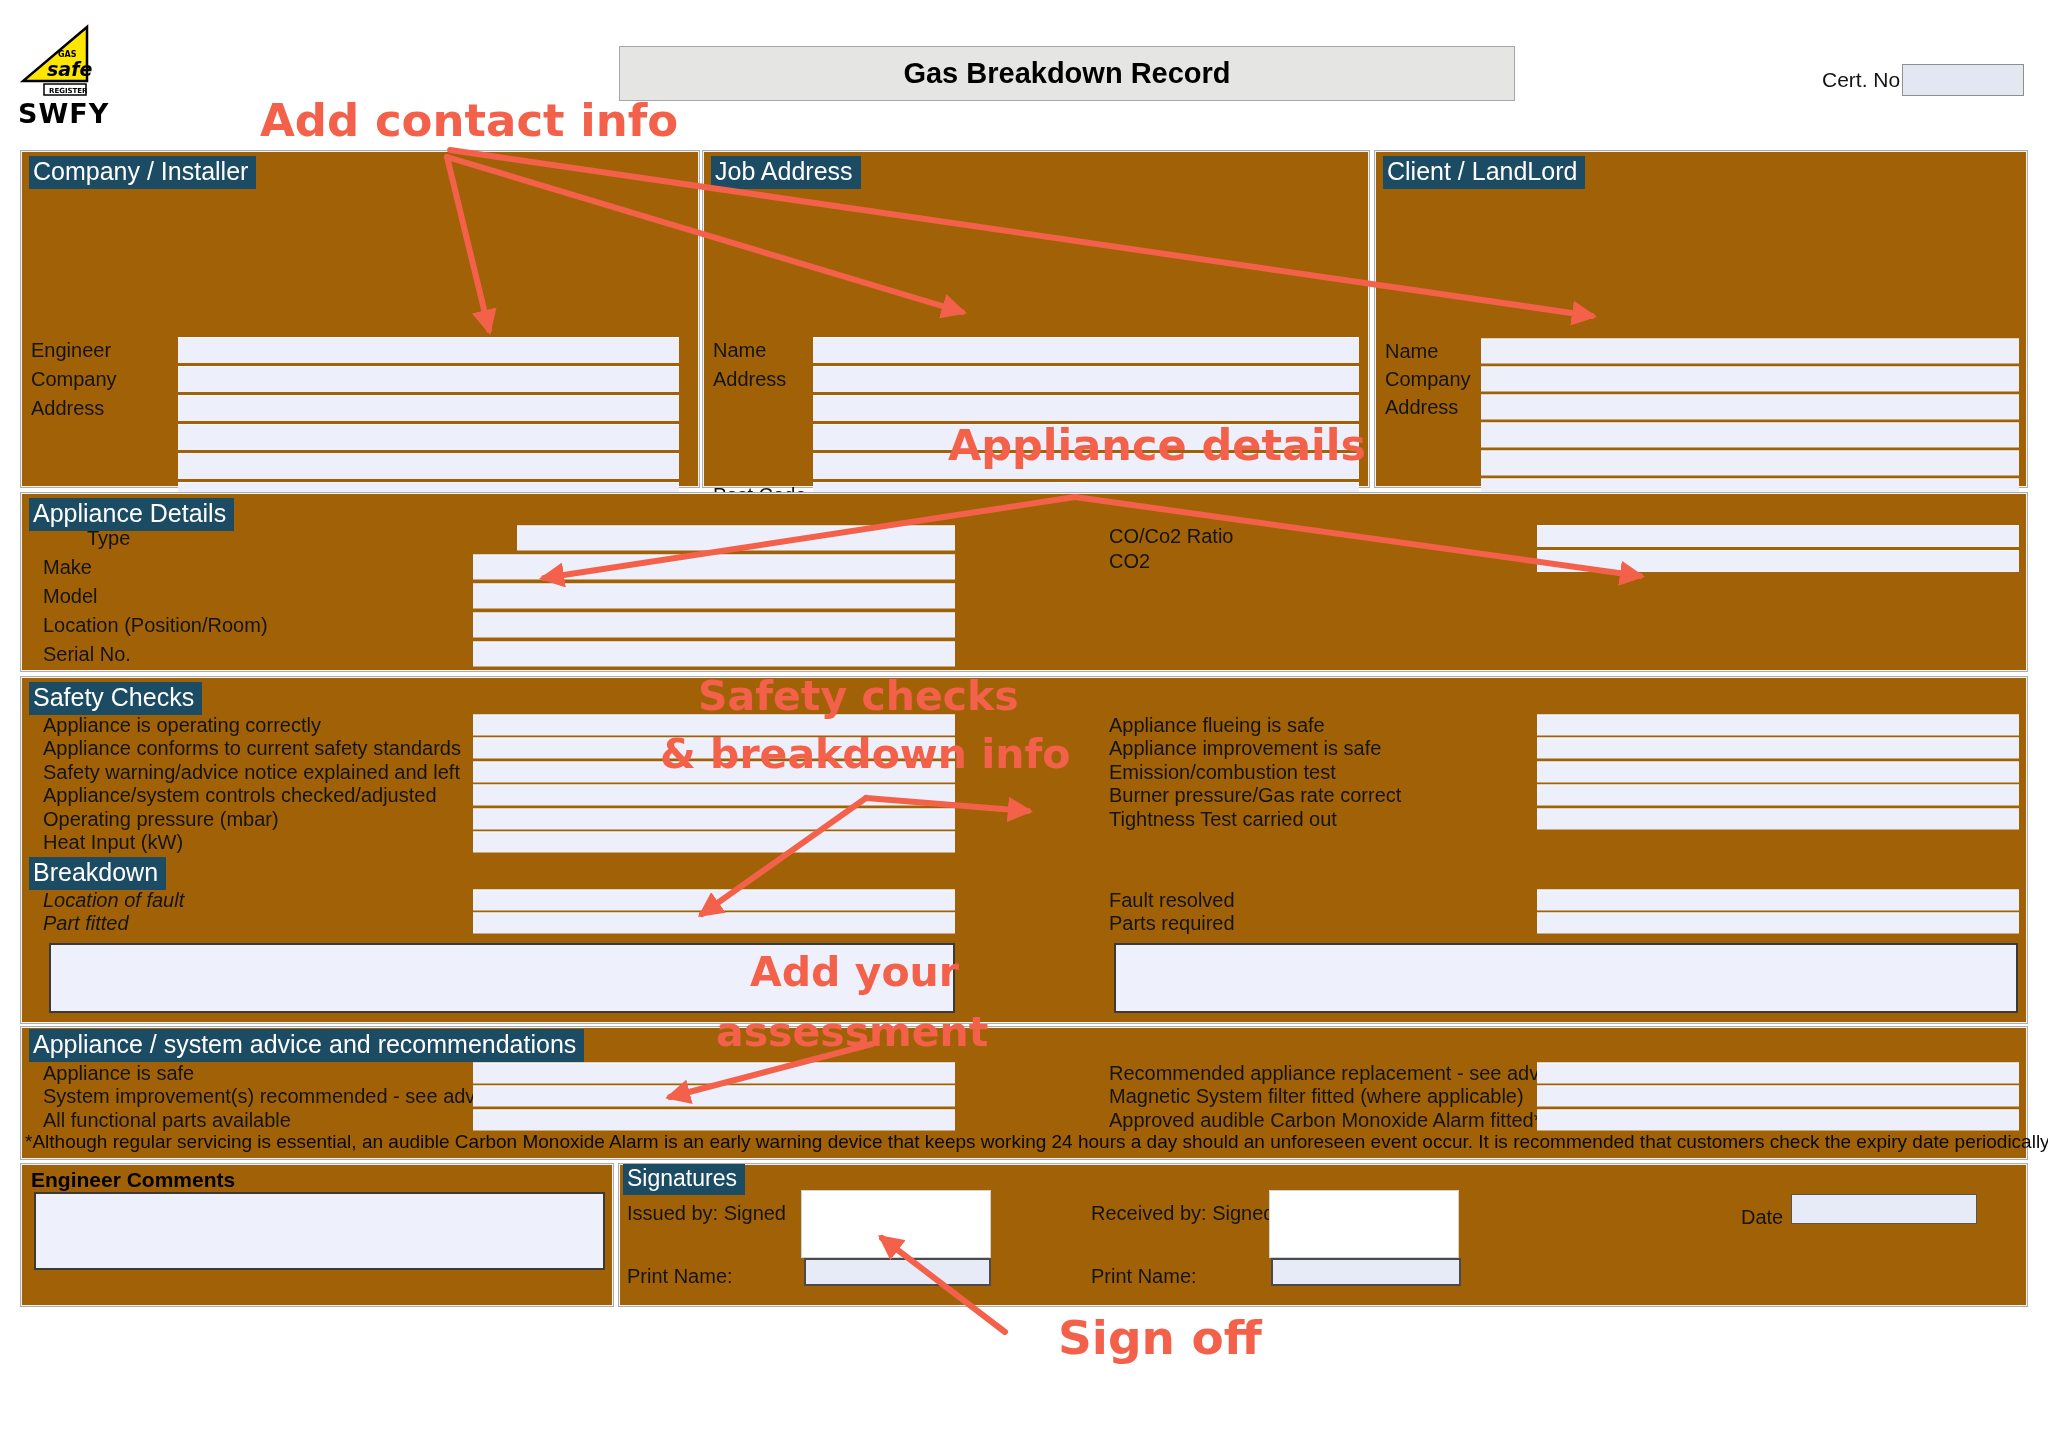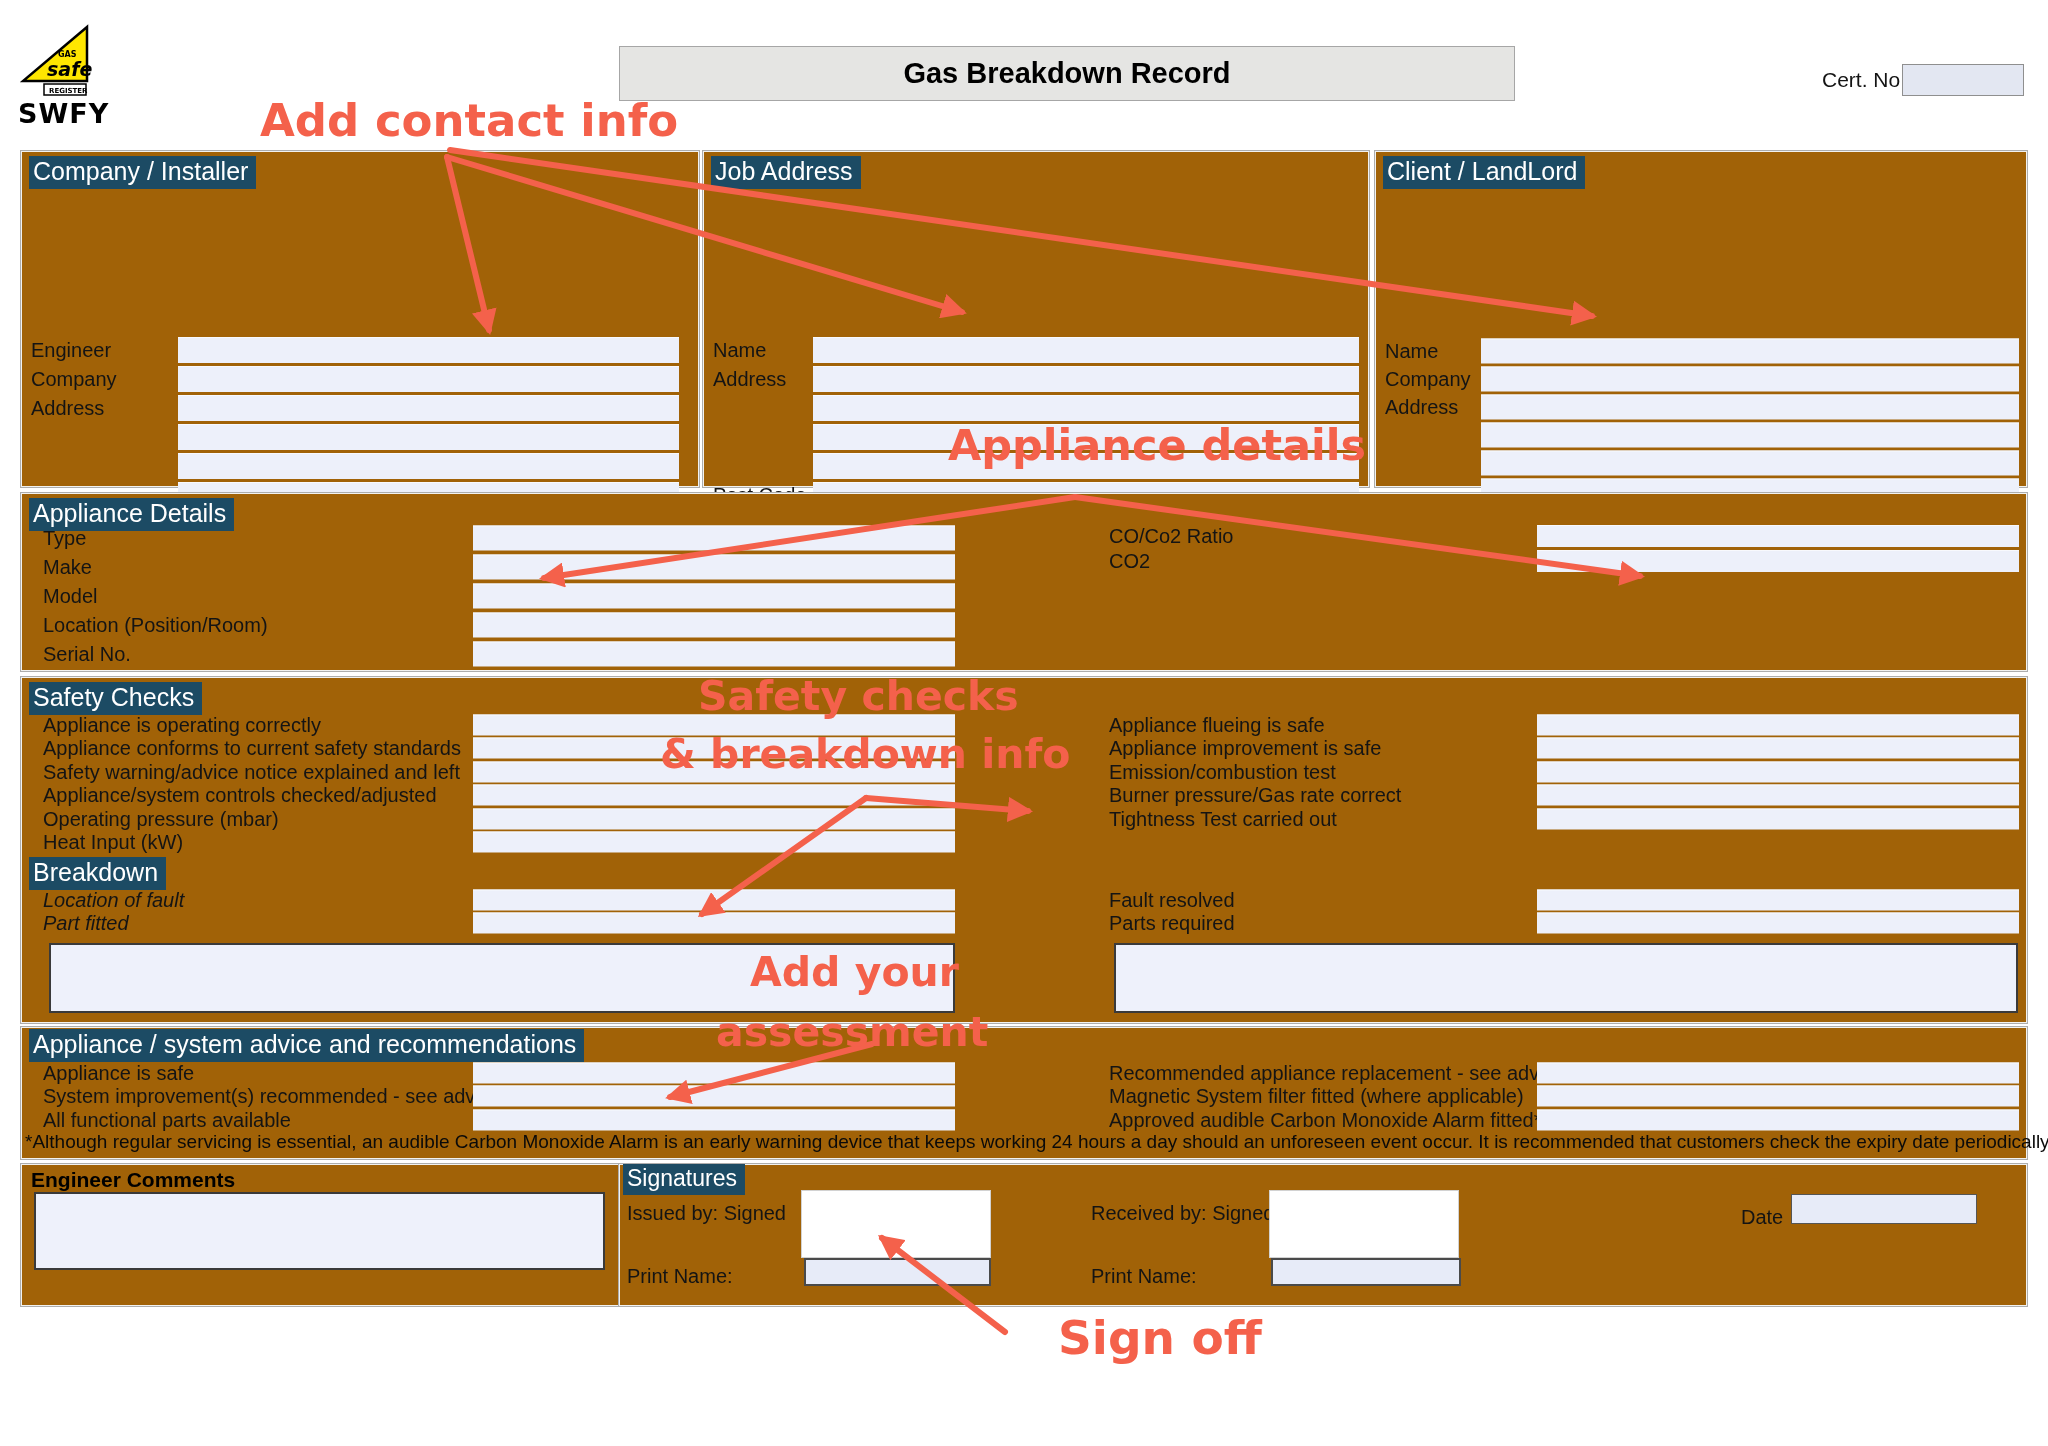--- a/index.html
+++ b/index.html
@@ -167,21 +167,21 @@
         <div class="frow" style="height: 28px;">
           <span class="flabel">Tel. No</span>
           <span class="ffield" style="left: 96px; height: 24px;"></span>
         </div>
       </div>
   </div>
 
   <div class="secbox" style="left:20px;top:492px;width:2006px;height:178px;">
     <div class="sechead"><span>Appliance Details</span></div>
     <div class="rows" style="left:22px;top:30px;width:912px;">
-        <div class="frow" style="height: 29px;">
+        <div class="frow" style="height: 29px; margin-left: 44px;">
           <span class="flabel">Type</span>
           <span class="ffield" style="left: 430px; height: 24px;"></span>
         </div>
         <div class="frow" style="height: 29px;">
           <span class="flabel">Make</span>
           <span class="ffield" style="left: 430px; height: 24px;"></span>
         </div>
         <div class="frow" style="height: 29px;">
           <span class="flabel">Model</span>
           <span class="ffield" style="left: 430px; height: 24px;"></span>
@@ -308,21 +308,21 @@
           <span class="ffield" style="left: 428px; height: 20px;"></span>
         </div>
         <div class="frow" style="height: 23.5px;">
           <span class="flabel">Approved audible Carbon Monoxide Alarm fitted*</span>
           <span class="ffield" style="left: 428px; height: 20px;"></span>
         </div>
       </div>
     <div class="footnote">*Although regular servicing is essential, an audible Carbon Monoxide Alarm is an early warning device that keeps working 24 hours a day should an unforeseen event occur. It is recommended that customers check the expiry date periodically.</div>
   </div>
 
-  <div class="secbox" style="left:20px;top:1163px;width:592px;height:142px;padding-left:8px;">
+  <div class="secbox" style="left:20px;top:1163px;width:592px;height:142px;">
     <div class="boldlabel" style="left:10px;top:4px;">Engineer Comments</div>
     <div class="bigfield" style="left:13px;top:28px;width:567px;height:74px;border-width:2.5px;"></div>
   </div>
 
   <div class="secbox" style="left:618px;top:1163px;width:1408px;height:142px;">
     <div class="sechead" style="left:4px;top:0;"><span style="font-size:23px;">Signatures</span></div>
     <div class="smalllabel" style="left:8px;top:38px;">Issued by: Signed</div>
     <div class="whitebox" style="left:182px;top:26px;width:188px;height:66px;"></div>
     <div class="smalllabel" style="left:8px;top:101px;">Print Name:</div>
     <div class="printfield" style="left:185px;top:94px;width:183px;height:24px;"></div>

